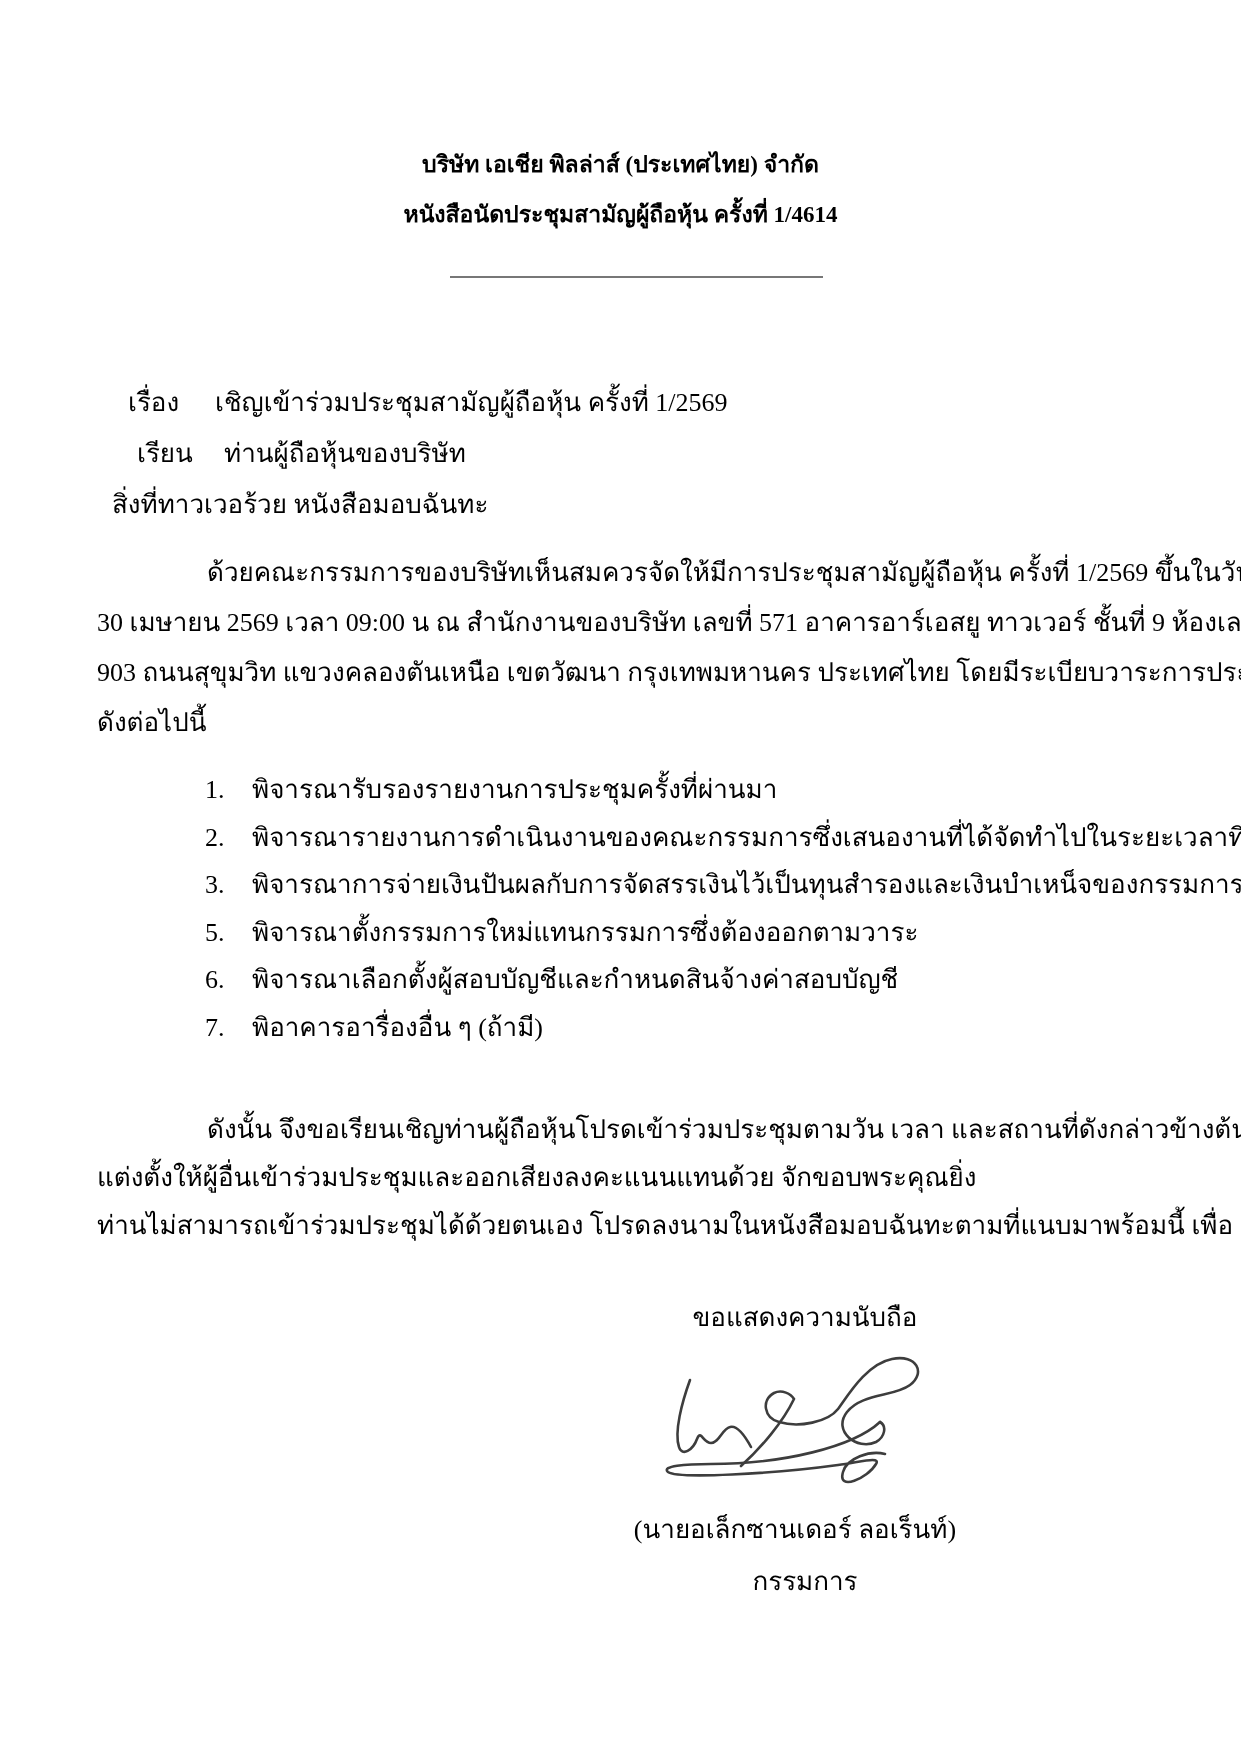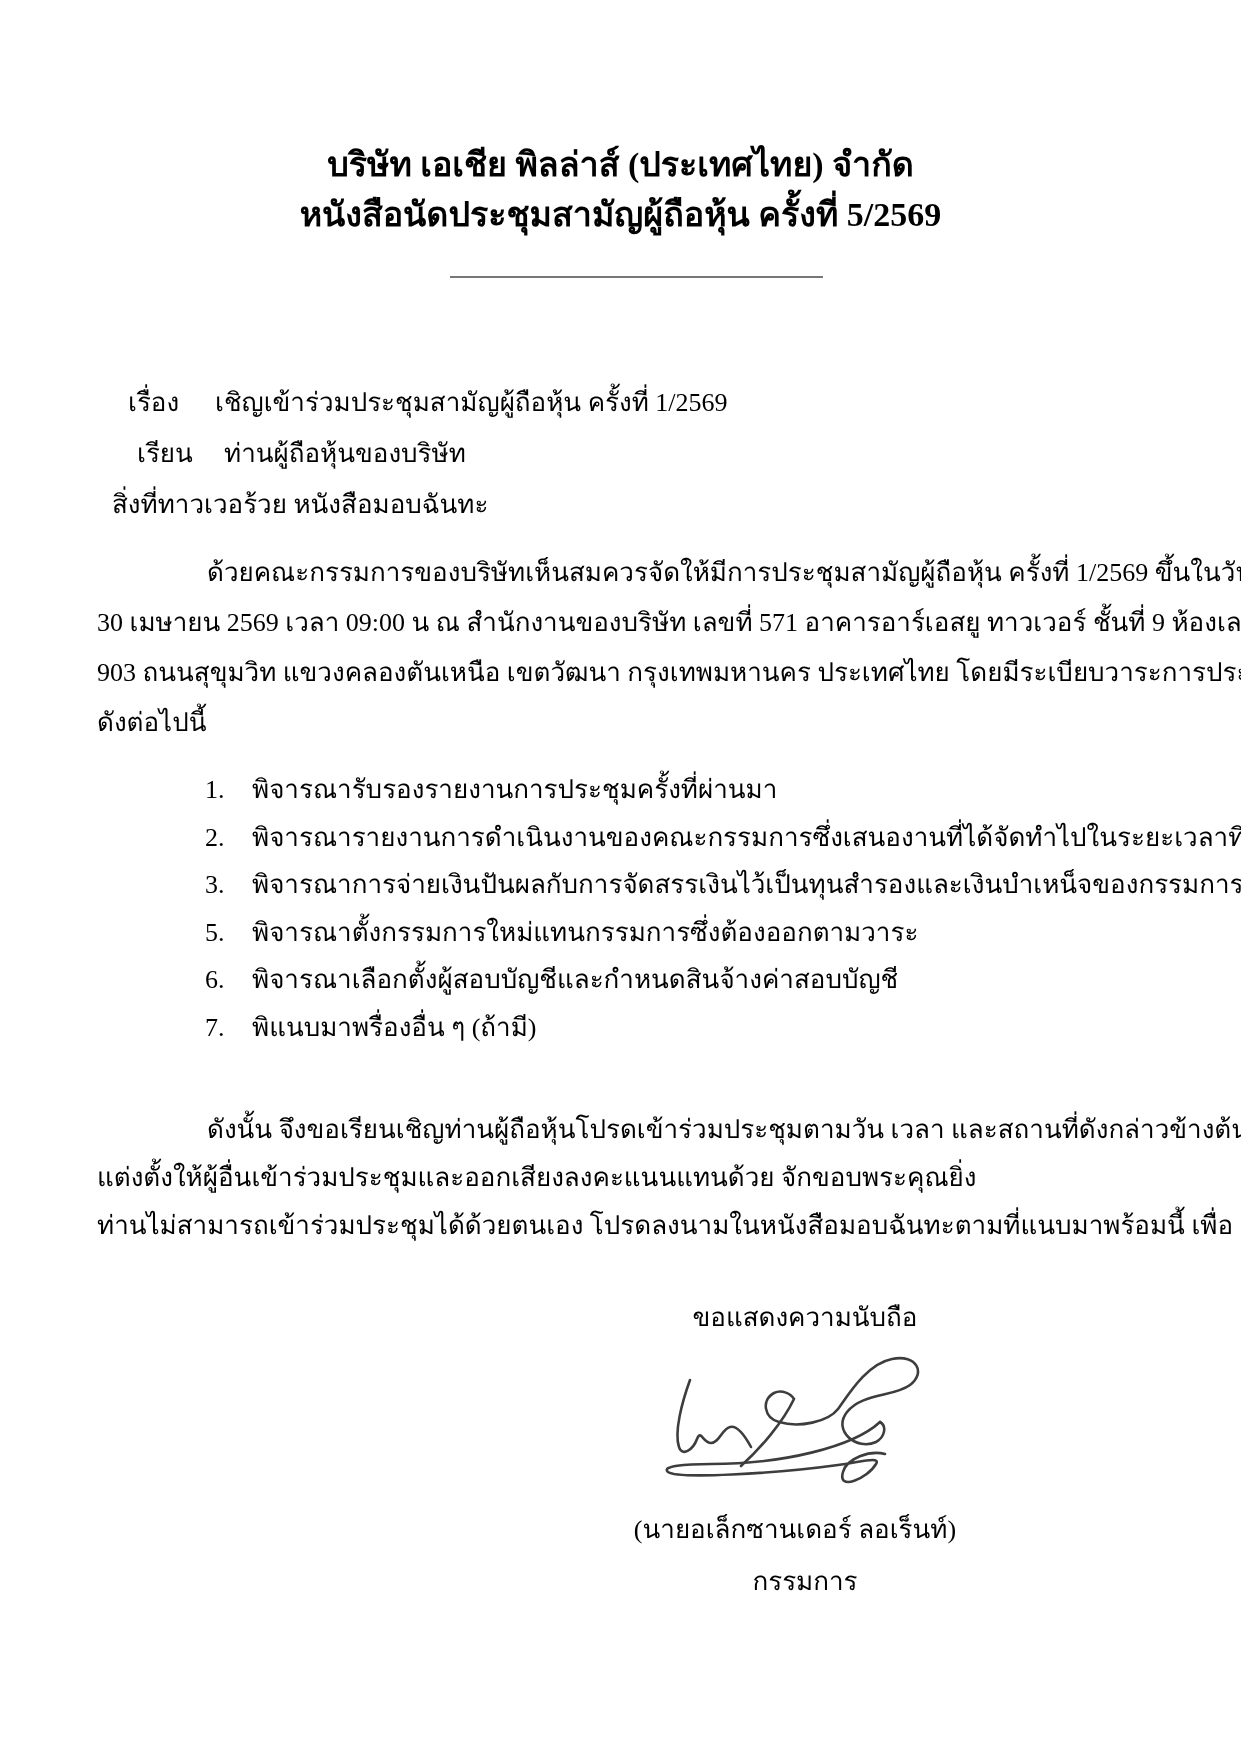--- a/index.html
+++ b/index.html
@@ -8,40 +8,40 @@
     width:1241px;height:1755px;
     margin:0 auto;
     background:#ffffff;
     font-family:"Liberation Serif","DejaVu Serif",serif;
     color:#000000;
     font-size:26px;
     overflow:hidden;
   }
   .abs{position:absolute;}
   .center{text-align:center;}
-  .title-line{width:100%;line-height:50px;font-weight:bold;font-size:34px;}
+  .title-line{width:100%;line-height:50px;font-weight:bold;font-size:23px;}
   .rule{border:none;border-top:2px solid #777;margin:0;}
   .meta-label{display:inline-block;width:87px;}
   .line{line-height:50px;white-space:nowrap;}
   .body-block .line{height:50px;}
   .closing-block .line{height:48px;line-height:48px;}
   .indent1{padding-left:110px;}
   .agenda-item{height:47.5px;line-height:47.5px;white-space:nowrap;}
   .agenda-num{display:inline-block;width:47px;}
   .sig-svg{display:block;}
   .salutation,.signer-name,.signer-title{line-height:40px;}
 </style>
 </head>
 <body>
 
 <div class="page">
 
   <div class="abs center" style="top:140px;left:0;width:1241px;">
     <div class="title-line">บริษัท เอเชีย พิลล่าส์ (ประเทศไทย) จำกัด</div>
-    <div class="title-line">หนังสือนัดประชุมสามัญผู้ถือหุ้น ครั้งที่ 5/2569</div>
+    <div class="title-line">หนังสือนัดประชุมสามัญผู้ถือหุ้น ครั้งที่ 1/4614</div>
   </div>
 
   <hr class="rule abs" style="top:276px;left:450px;width:373px;">
 
 
   <div class="abs line" style="top:378px;left:128px;">
     <span class="meta-label">เรื่อง</span><span>เชิญเข้าร่วมประชุมสามัญผู้ถือหุ้น ครั้งที่ 1/2569</span>
   </div>
   <div class="abs line" style="top:429px;left:137px;">
     <span class="meta-label">เรียน</span><span>ท่านผู้ถือหุ้นของบริษัท</span>
@@ -65,21 +65,21 @@
     <div class="agenda-item">
       <span class="agenda-num">3.</span><span>พิจารณาการจ่ายเงินปันผลกับการจัดสรรเงินไว้เป็นทุนสำรองและเงินบำเหน็จของกรรมการ</span>
     </div>
     <div class="agenda-item">
       <span class="agenda-num">5.</span><span>พิจารณาตั้งกรรมการใหม่แทนกรรมการซึ่งต้องออกตามวาระ</span>
     </div>
     <div class="agenda-item">
       <span class="agenda-num">6.</span><span>พิจารณาเลือกตั้งผู้สอบบัญชีและกำหนดสินจ้างค่าสอบบัญชี</span>
     </div>
     <div class="agenda-item">
-      <span class="agenda-num">7.</span><span>พิแนบมาพรื่องอื่น ๆ (ถ้ามี)</span>
+      <span class="agenda-num">7.</span><span>พิอาคารอารื่องอื่น ๆ (ถ้ามี)</span>
     </div>
   </div>
 
   <div class="abs closing-block" style="top:1106px;left:97px;width:1056px;">
     <div class="line indent1">ดังนั้น จึงขอเรียนเชิญท่านผู้ถือหุ้นโปรดเข้าร่วมประชุมตามวัน เวลา และสถานที่ดังกล่าวข้างต้น หาก</div>
     <div class="line">แต่งตั้งให้ผู้อื่นเข้าร่วมประชุมและออกเสียงลงคะแนนแทนด้วย จักขอบพระคุณยิ่ง</div>
     <div class="line">ท่านไม่สามารถเข้าร่วมประชุมได้ด้วยตนเอง โปรดลงนามในหนังสือมอบฉันทะตามที่แนบมาพร้อมนี้ เพื่อ</div>
   </div>
 
   <div class="abs center salutation" style="top:1298px;left:605px;width:400px;">ขอแสดงความนับถือ</div>

